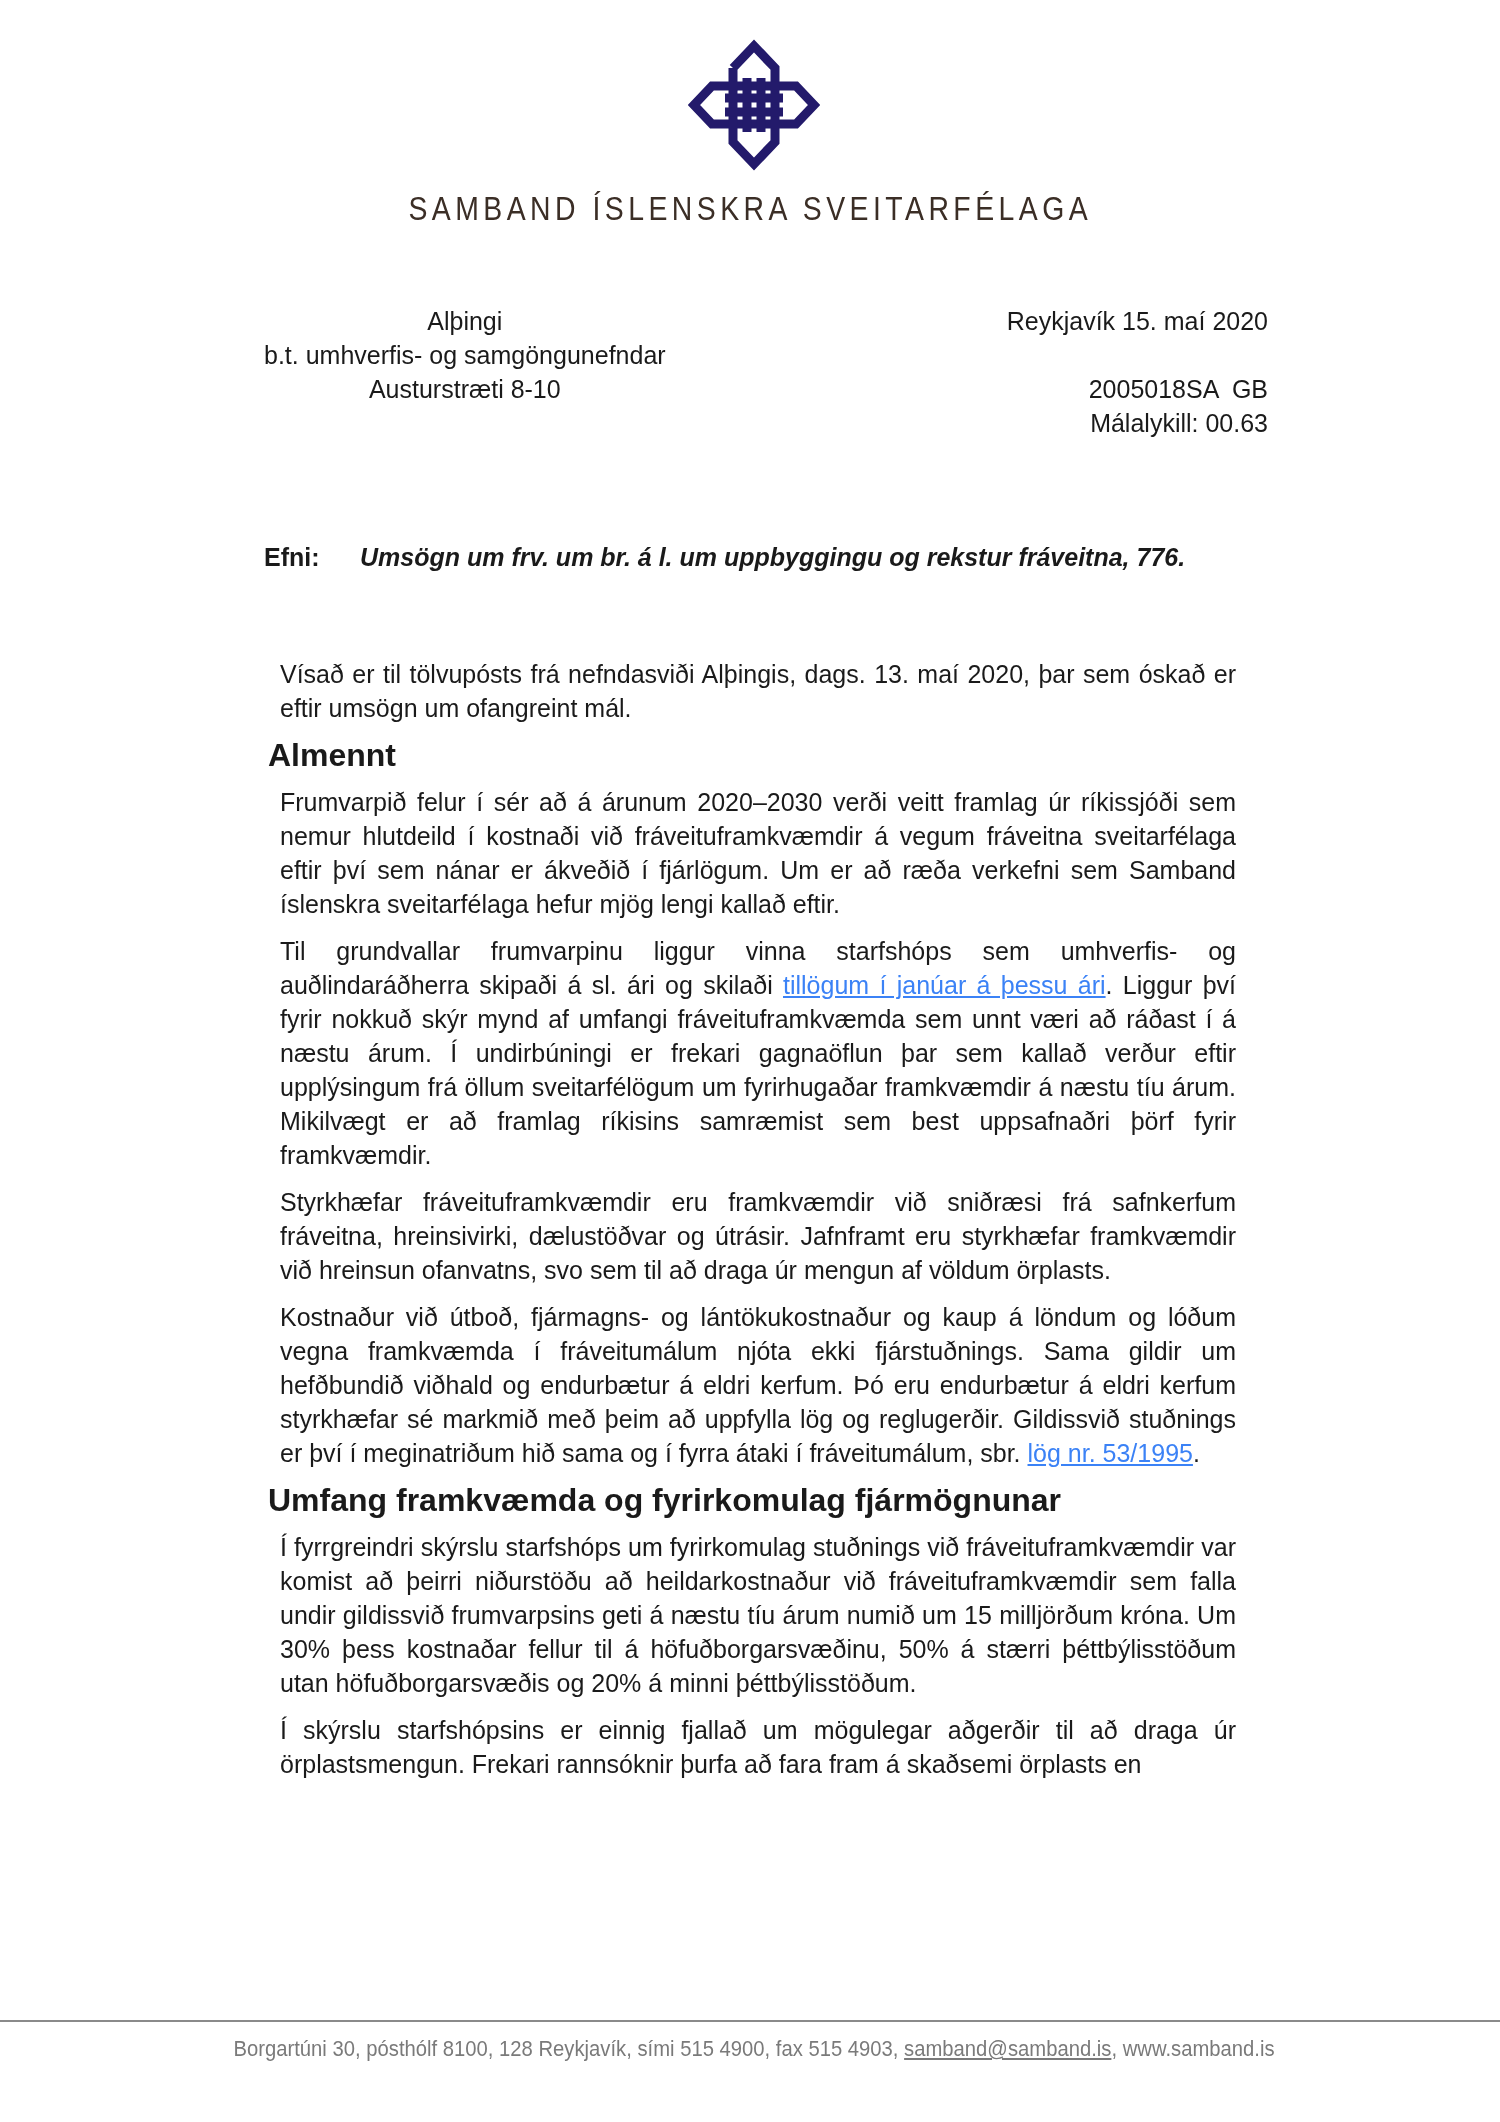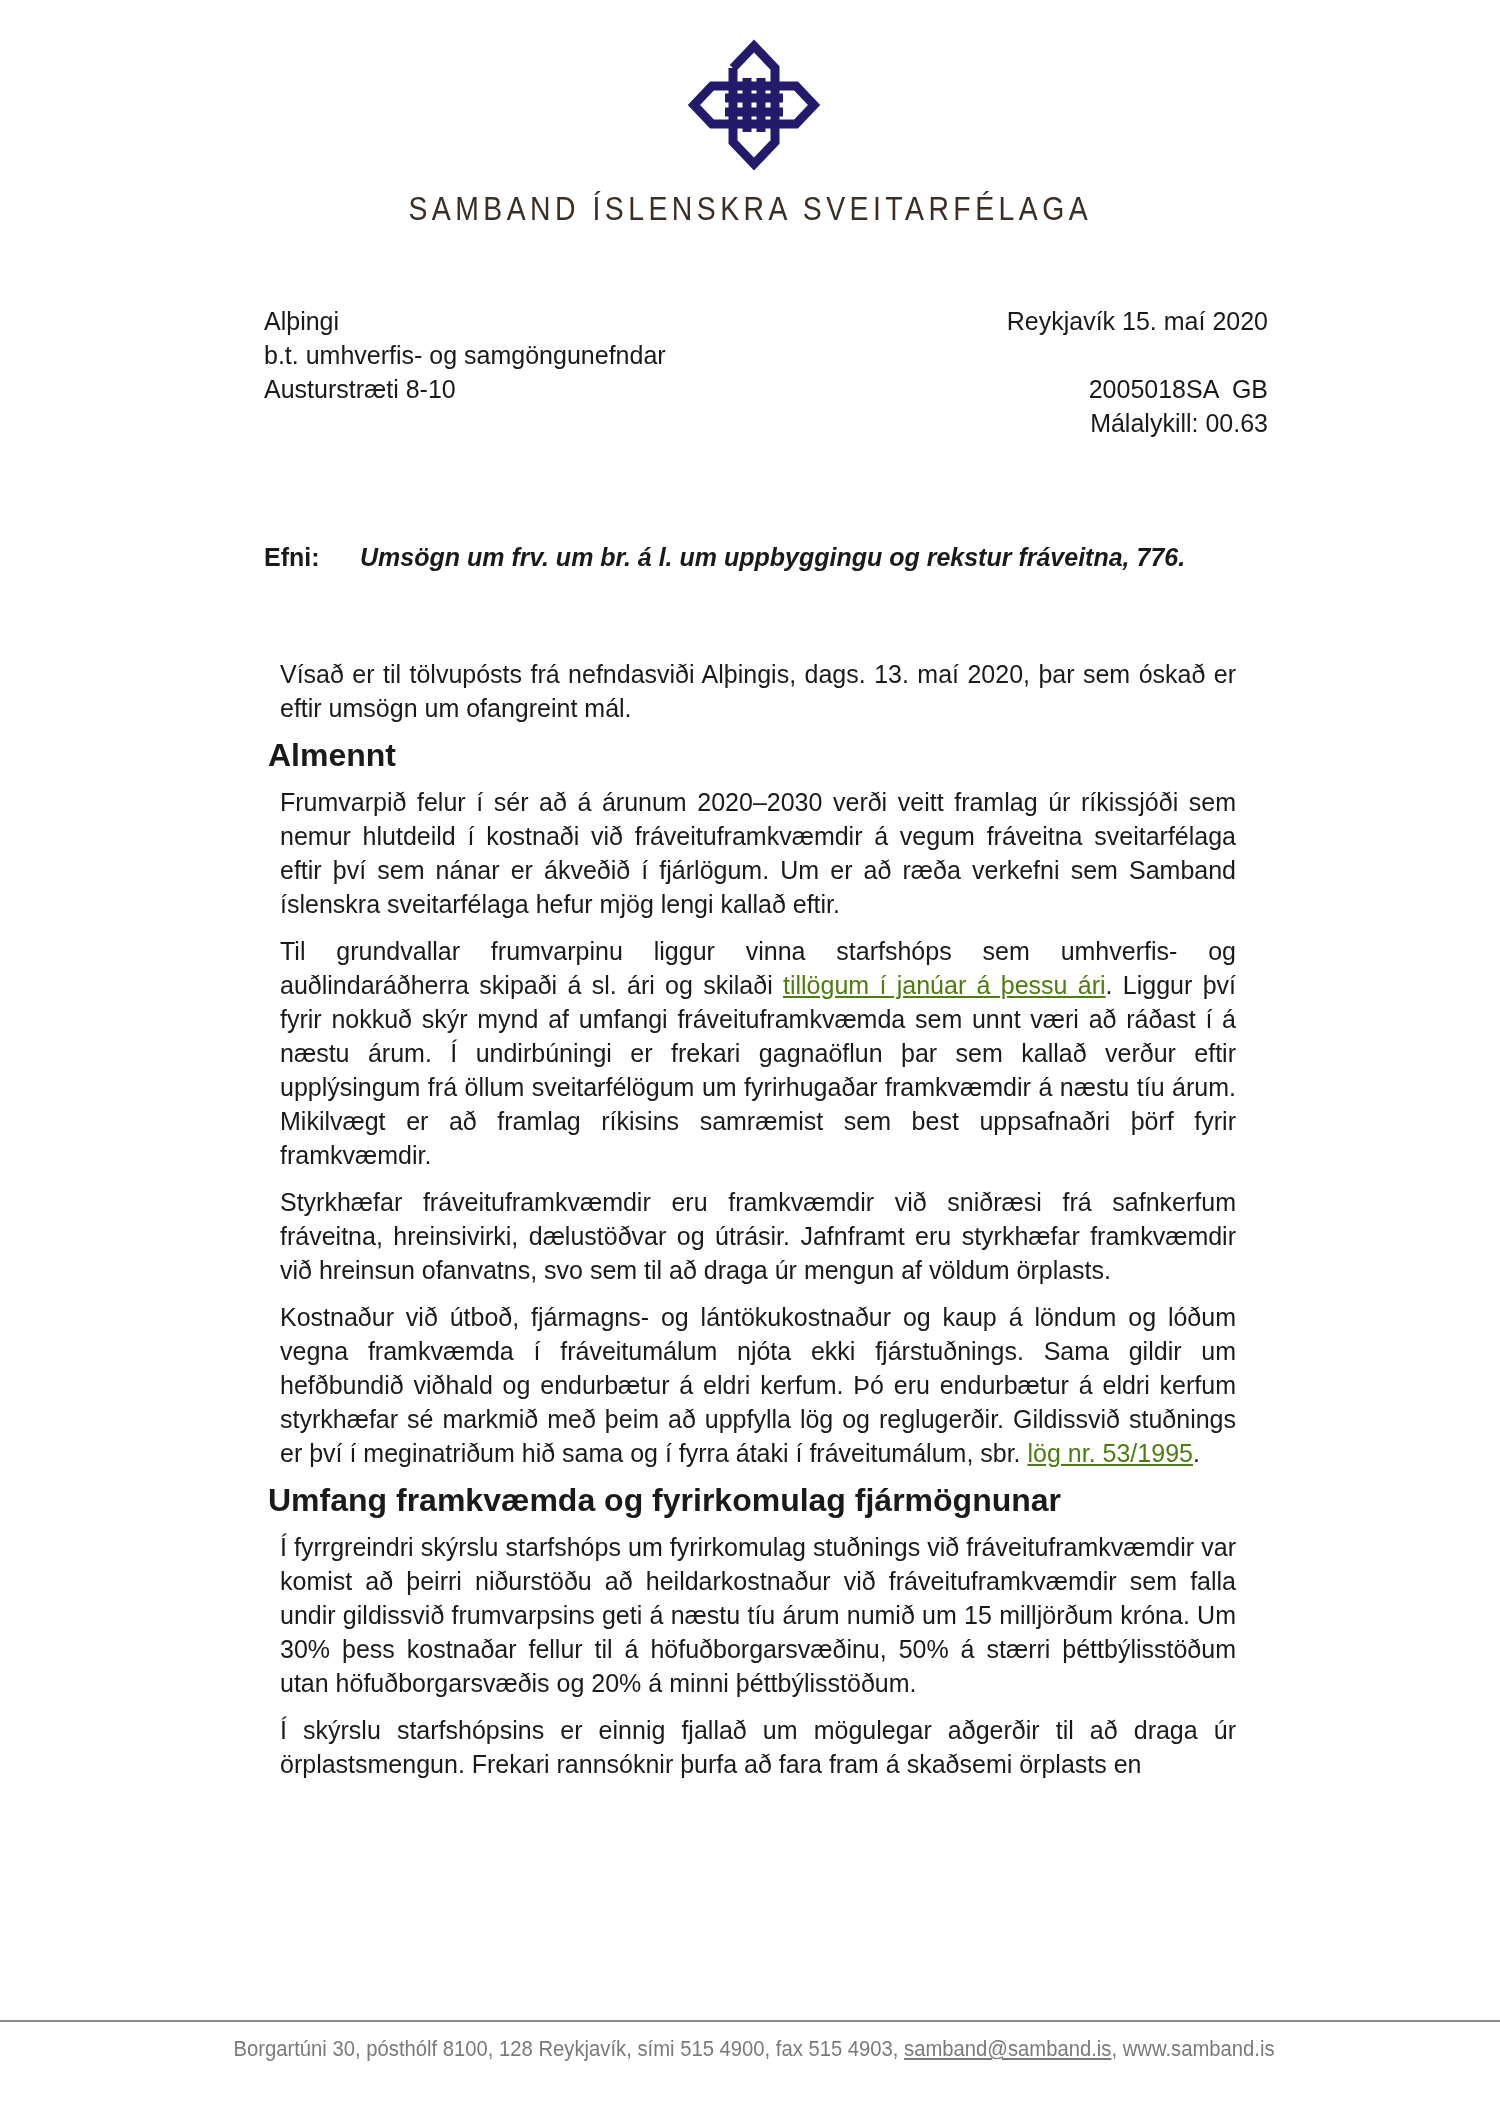--- a/index.html
+++ b/index.html
@@ -2,30 +2,30 @@
 <html><head>
 <meta charset="utf-8">
 <style>
   html, body { margin: 0; padding: 0; background: #ffffff; }
   body { width: 1500px; height: 2122px; position: relative; overflow: hidden;
          font-family: "Liberation Sans", "DejaVu Sans", sans-serif; color: #1a1a1a; }
   .logo { position: absolute; left: 688px; top: 38px; width: 132px; height: 134px; }
   .brand { position: absolute; left: 0; width: 1500px; top: 190px; text-align: center;
            font-family: "Liberation Sans", sans-serif; font-size: 33px; letter-spacing: 5.2px;
            color: #3b2e26; transform: scaleX(0.86); transform-origin: 752px 0; }
-  .header-left { position: absolute; left: 264px; top: 304px; font-size: 25px; line-height: 34px; }
+  .header-left { position: absolute; left: 264px; top: 304px; font-size: 25px; line-height: 34px; text-align: center; }
   .header-right { position: absolute; right: 232px; top: 304px; font-size: 25px; line-height: 34px; text-align: right; }
   .header-right .gap { height: 34px; }
   .subject { position: absolute; left: 264px; top: 540px; width: 980px; font-size: 25px; line-height: 34px; font-weight: bold; }
   .subject .lbl { position: absolute; left: 0; top: 0; }
   .subject .txt { margin-left: 96px; font-style: italic; }
   .body { position: absolute; left: 264px; top: 657px; width: 972px; font-size: 25px; line-height: 34px; }
   .body p { margin: 0 0 13px 16px; text-align: justify; }
   .body h3 { margin: 0 0 13px 4px; font-size: 32px; line-height: 34px; font-weight: bold; }
-  .body a { color: #4d7c0f; text-decoration: underline; }
+  .body a { color: #3b82f6; text-decoration: underline; }
   .footer-rule { position: absolute; left: 0; top: 2020px; width: 1500px; height: 2px; background: #8a8a8a; }
   .footer { position: absolute; left: 0; width: 1500px; top: 2036px; text-align: center;
             font-size: 22px; color: #7a7a7a; transform: scaleX(0.92); transform-origin: 800px 0; }
   .footer .mail { text-decoration: underline; color: #7a7a7a; }
 </style>
 </head>
 <body>
 
 <svg class="logo" viewBox="0 0 132 134" xmlns="http://www.w3.org/2000/svg">
   <g fill="none" stroke="#231a6b" stroke-width="9" stroke-linejoin="miter">

